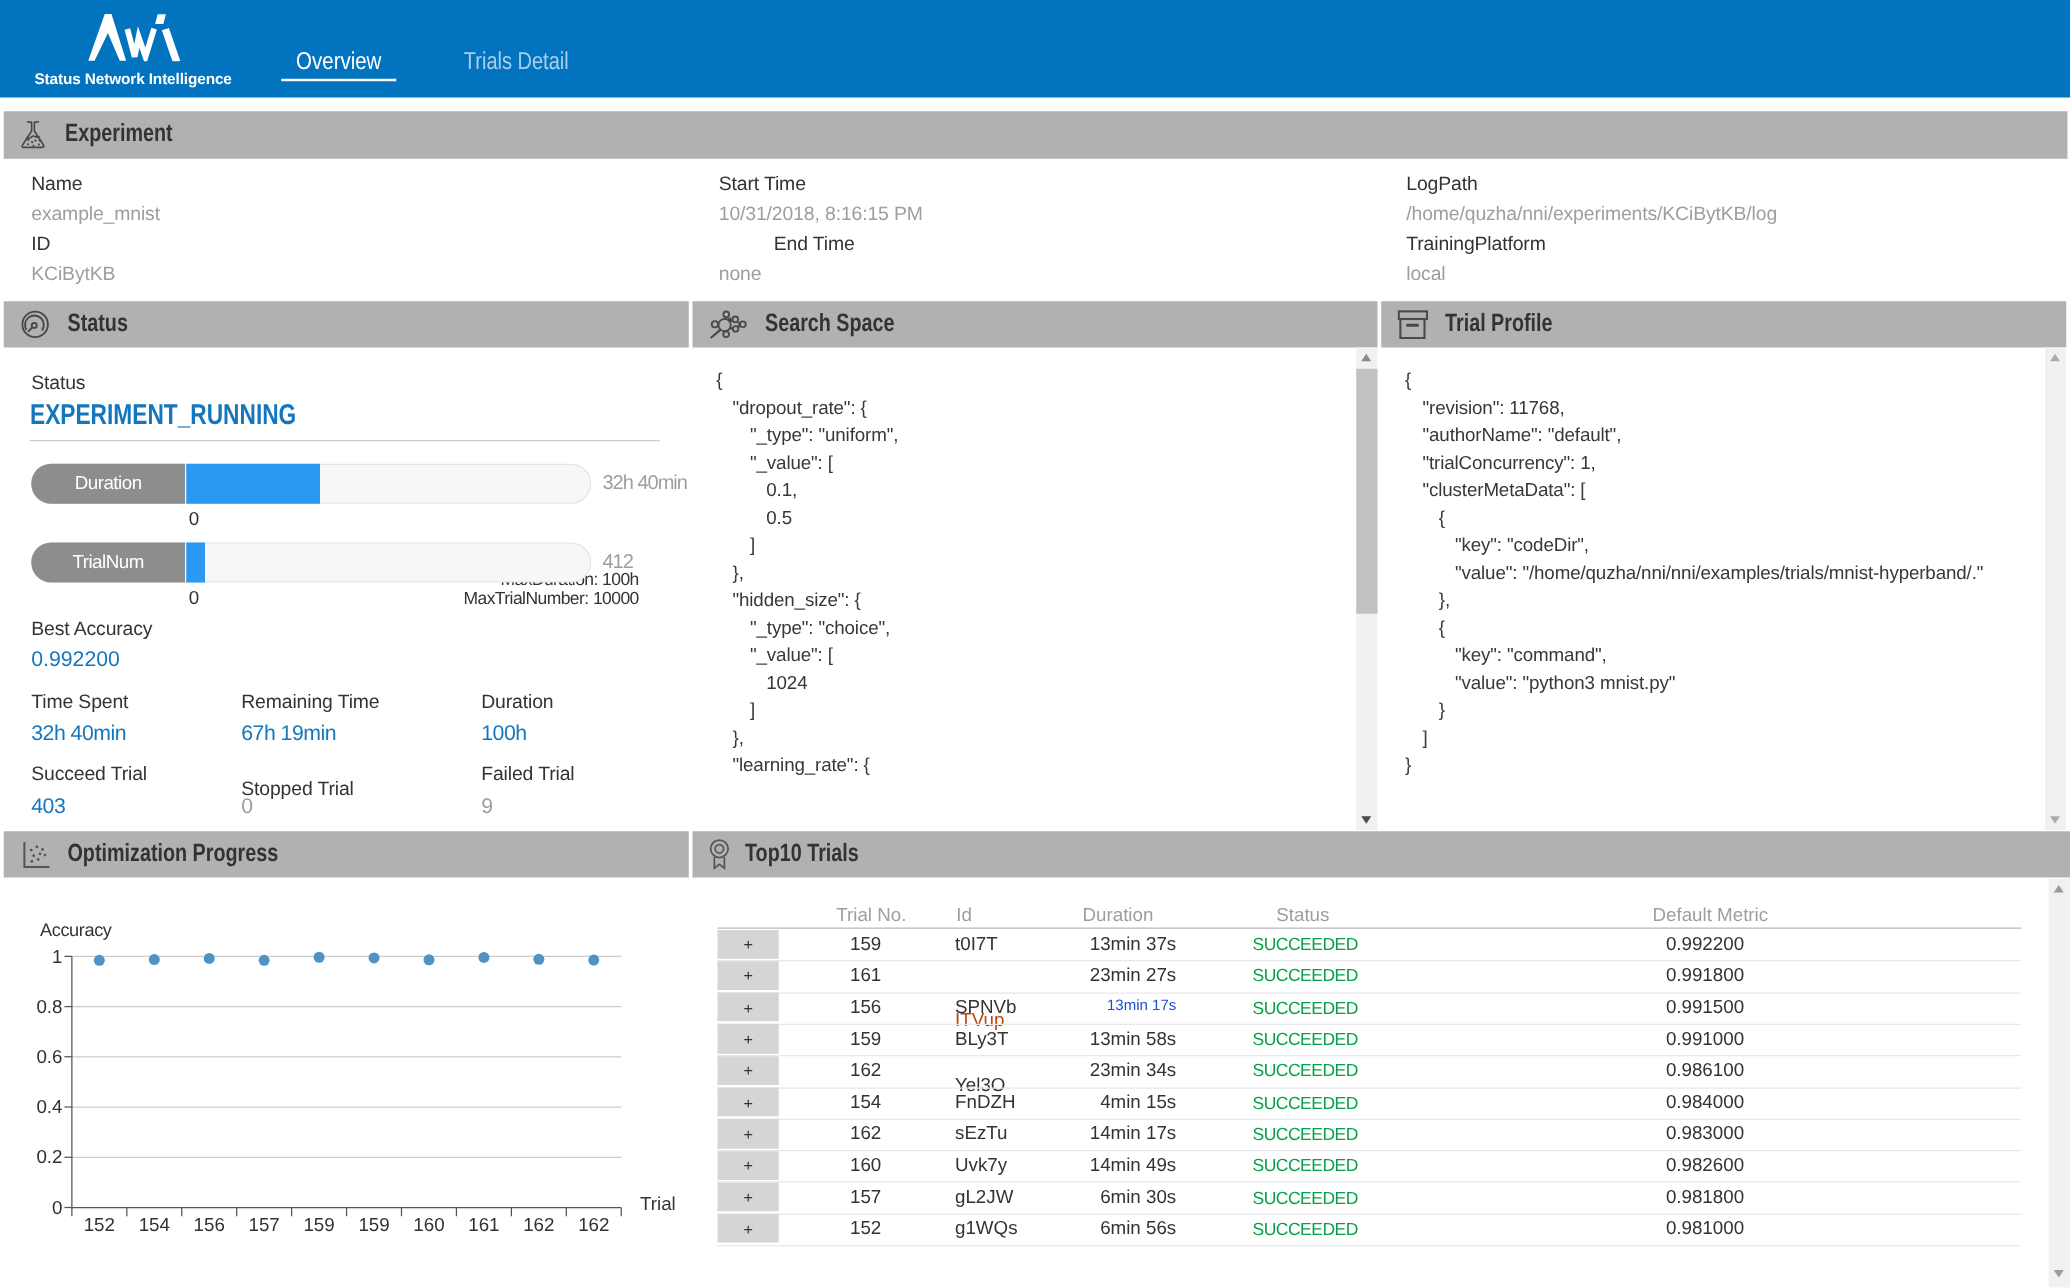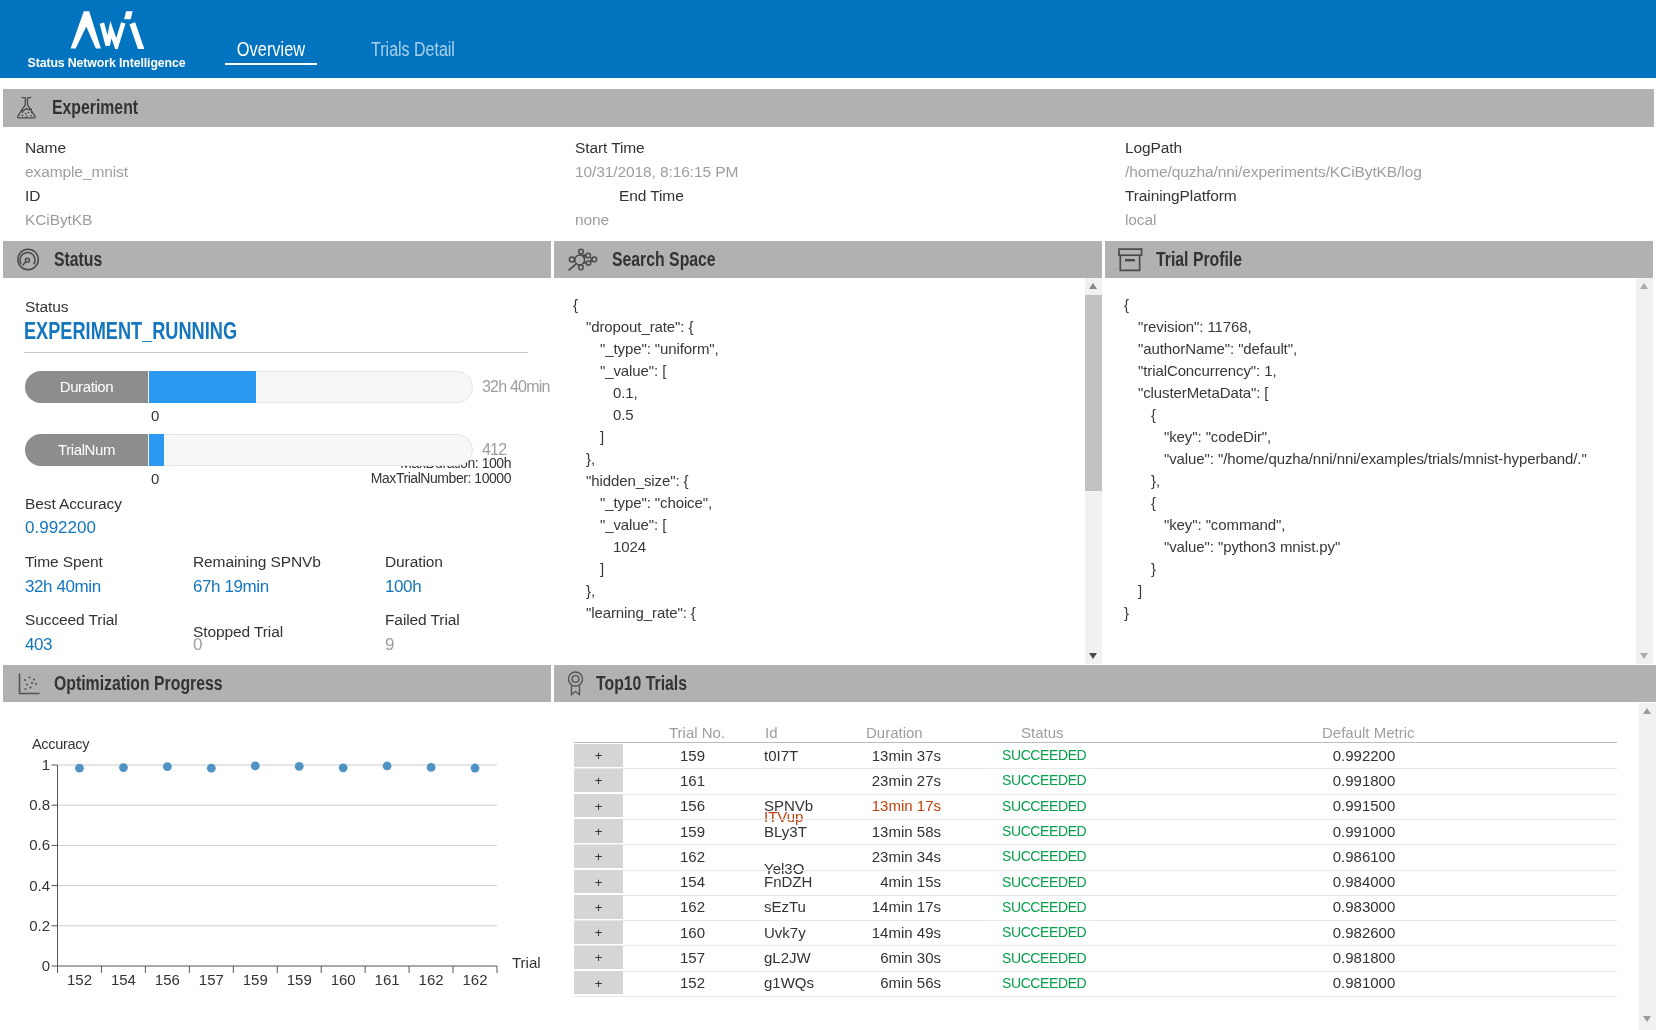--- a/index.html
+++ b/index.html
@@ -106,21 +106,21 @@
 <div class="abs" style="left:25px;top:434px;width:448px;height:32px;background:#f7f7f7;border:1px solid #e5e5e5;border-radius:16px;"></div>
 <div class="abs" style="left:149px;top:434px;width:15px;height:32px;background:#2b99f2;"></div>
 <div class="abs" style="left:25px;top:434px;width:123px;height:32px;background:#8d8d8d;border-radius:16px 0 0 16px;color:#fff;font-size:15px;letter-spacing:-0.4px;text-align:center;line-height:32px;">TrialNum</div>
 <div class="abs" style="left:482px;top:441px;font-size:16px;letter-spacing:-0.8px;color:#9e9e9e;">412</div>
 <div class="abs" style="left:151px;top:470px;font-size:15px;color:#333;">0</div>
 <div class="abs" style="left:25px;top:470px;width:486px;text-align:right;font-size:14px;letter-spacing:-0.45px;color:#333;">MaxTrialNumber: 10000</div>
 <div class="abs lbl" style="left:25px;top:495px;">Best Accuracy</div>
 <div class="abs" style="left:25px;top:518px;font-size:17px;color:#1476bd;">0.992200</div>
 <div class="abs lbl" style="left:25px;top:553px;">Time Spent</div>
 <div class="abs" style="left:25px;top:577px;font-size:17px;letter-spacing:-0.4px;color:#1476bd;">32h 40min</div>
-<div class="abs lbl" style="left:193px;top:553px;">Remaining SPNVb</div>
+<div class="abs lbl" style="left:193px;top:553px;">Remaining Time</div>
 <div class="abs" style="left:193px;top:577px;font-size:17px;letter-spacing:-0.4px;color:#1476bd;">67h 19min</div>
 <div class="abs lbl" style="left:385px;top:553px;">Duration</div>
 <div class="abs" style="left:385px;top:577px;font-size:17px;letter-spacing:-0.4px;color:#1476bd;">100h</div>
 <div class="abs lbl" style="left:25px;top:611px;">Succeed Trial</div>
 <div class="abs" style="left:25px;top:635px;font-size:17px;letter-spacing:-0.4px;color:#1476bd;">403</div>
 <div class="abs lbl" style="left:193px;top:623px;">Stopped Trial</div>
 <div class="abs" style="left:193px;top:635px;font-size:17px;letter-spacing:-0.4px;color:#9e9e9e;">0</div>
 <div class="abs lbl" style="left:385px;top:611px;">Failed Trial</div>
 <div class="abs" style="left:385px;top:635px;font-size:17px;letter-spacing:-0.4px;color:#9e9e9e;">9</div>
 <div class="abs" style="left:556px;top:294px;width:528px;height:370px;overflow:hidden;">
@@ -271,21 +271,21 @@
 <div class="abs" style="left:605px;top:771.9px;width:100px;text-align:right;font-size:15px;color:#333;">161</div>
 <div class="abs" style="left:764px;top:771.9px;font-size:15px;color:#c2410c;margin-top:36px;">ITVup</div>
 <div class="abs" style="left:821px;top:771.9px;width:120px;text-align:right;font-size:15px;color:#333;">23min 27s</div>
 <div class="abs" style="left:1002px;top:772.4px;font-size:14px;letter-spacing:-0.4px;color:#06a04a;">SUCCEEDED</div>
 <div class="abs" style="left:1264px;top:771.9px;width:200px;text-align:center;font-size:15px;color:#333;">0.991800</div>
 <div class="abs" style="left:574px;top:793.6px;width:1043px;height:1px;background:#e8e8e8;"></div>
 <div class="abs" style="left:574px;top:794.1px;width:49px;height:23.3px;background:#d5d5d5;"></div>
 <div class="abs" style="left:574px;top:793.6px;width:49px;height:25.3px;font-size:13px;color:#333;text-align:center;line-height:25.3px;">+</div>
 <div class="abs" style="left:605px;top:797.2px;width:100px;text-align:right;font-size:15px;color:#333;">156</div>
 <div class="abs" style="left:764px;top:797.2px;font-size:15px;color:#333;">SPNVb</div>
-<div class="abs" style="left:821px;top:797.2px;width:120px;text-align:right;font-size:15px;color:#c2410c;">13min 17s</div>
+<div class="abs" style="left:821px;top:797.2px;width:120px;text-align:right;font-size:12px;color:#1d4ed8;">13min 17s</div>
 <div class="abs" style="left:1002px;top:797.8px;font-size:14px;letter-spacing:-0.4px;color:#06a04a;">SUCCEEDED</div>
 <div class="abs" style="left:1264px;top:797.2px;width:200px;text-align:center;font-size:15px;color:#333;">0.991500</div>
 <div class="abs" style="left:574px;top:818.9px;width:1043px;height:1px;background:#e8e8e8;"></div>
 <div class="abs" style="left:574px;top:819.4px;width:49px;height:23.3px;background:#d5d5d5;"></div>
 <div class="abs" style="left:574px;top:818.9px;width:49px;height:25.3px;font-size:13px;color:#333;text-align:center;line-height:25.3px;">+</div>
 <div class="abs" style="left:605px;top:822.5px;width:100px;text-align:right;font-size:15px;color:#333;">159</div>
 <div class="abs" style="left:764px;top:822.5px;font-size:15px;color:#333;">BLy3T</div>
 <div class="abs" style="left:821px;top:822.5px;width:120px;text-align:right;font-size:15px;color:#333;">13min 58s</div>
 <div class="abs" style="left:1002px;top:823.0px;font-size:14px;letter-spacing:-0.4px;color:#06a04a;">SUCCEEDED</div>
 <div class="abs" style="left:1264px;top:822.5px;width:200px;text-align:center;font-size:15px;color:#333;">0.991000</div>

